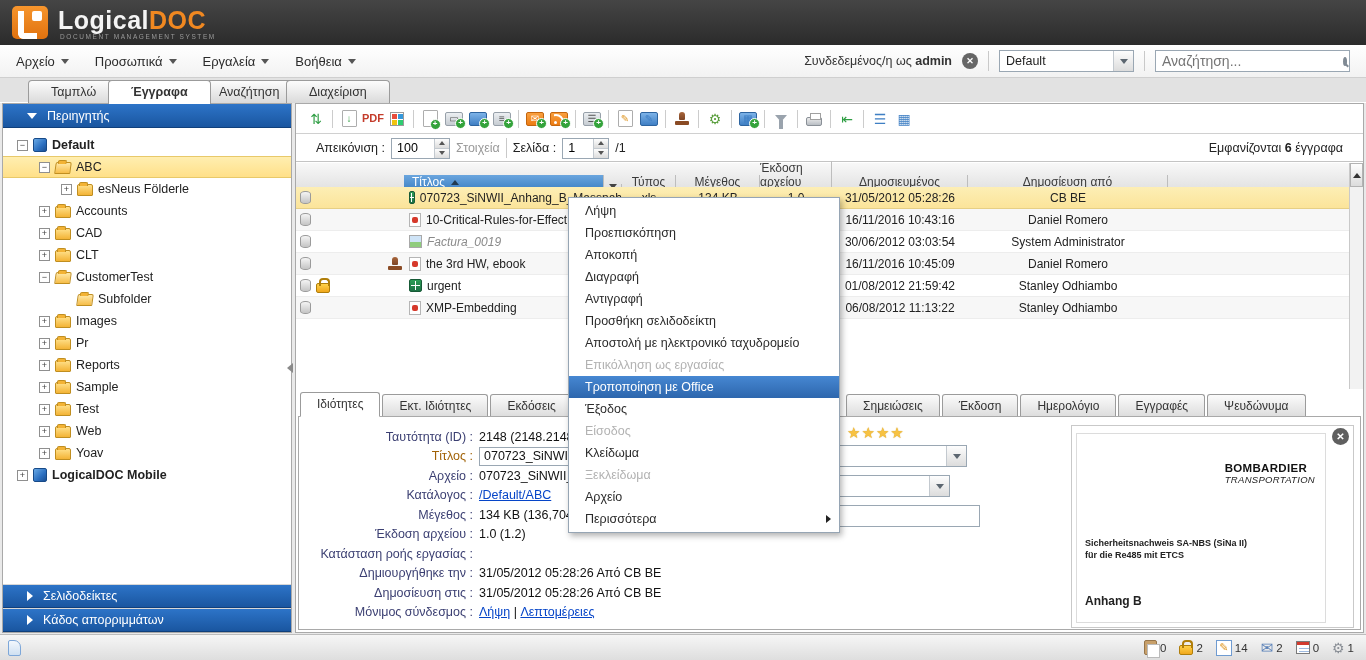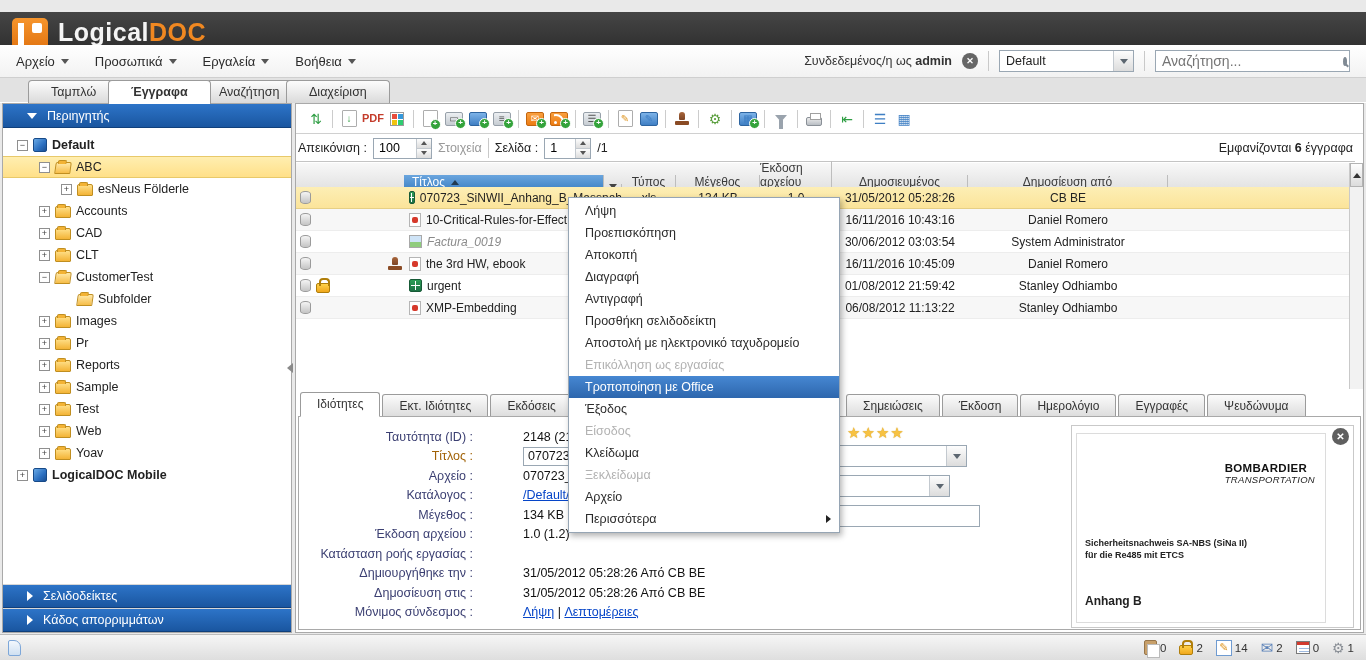--- a/index.html
+++ b/index.html
@@ -1,19 +1,19 @@
 <!DOCTYPE html>
 <html><head>
 <meta charset="utf-8">
 <style>
   * { margin:0; padding:0; box-sizing:border-box; }
   html,body { width:1366px; height:660px; overflow:hidden; font-family:"Liberation Sans",sans-serif; font-size:12px; color:#333; background:#e9e9e9; }
 
   
-  .topbar { position:absolute; left:0; top:12px; width:1366px; height:45px; background:linear-gradient(#454545,#2b2b2b); }
+  .topbar { position:absolute; left:0; top:0; width:1366px; height:45px; background:linear-gradient(#454545,#2b2b2b); }
   .logo-box { position:absolute; left:12px; top:6px; width:36px; height:33px; background:linear-gradient(#f6952d,#e0720f); border-radius:5px; }
   .logo-box::before { content:""; position:absolute; left:6px; top:5px; width:13px; height:22px; border-left:6px solid #fff; border-bottom:6px solid #fff; border-radius:0 0 0 6px; }
   .logo-box::after { content:""; position:absolute; right:6px; top:5px; width:10px; height:10px; background:#fff; border-radius:2px; }
   .logo-text { position:absolute; left:58px; top:6px; font-size:25px; font-weight:bold; color:#f4f4f4; letter-spacing:0.5px; }
   .logo-text .accent { color:#f08821; }
   .logo-tag { position:absolute; left:60px; top:33px; font-size:6.5px; color:#9a9a9a; letter-spacing:1.6px; }
 
   
   .menubar { position:absolute; left:0; top:45px; width:1366px; height:33px; background:linear-gradient(#ffffff,#f2f2f2); border-bottom:1px solid #cfcfcf; display:flex; align-items:center; }
   .menubar-left { display:flex; align-items:center; padding-left:16px; gap:26px; }
@@ -83,21 +83,21 @@
   .i-grid4 { width:14px; height:14px; border:1px solid #9a9a9a; background:
       linear-gradient(#e74c3c,#e74c3c) 1px 1px/5px 5px no-repeat,
       linear-gradient(#3498db,#3498db) 7px 1px/5px 5px no-repeat,
       linear-gradient(#f1c40f,#f1c40f) 1px 7px/5px 5px no-repeat,
       linear-gradient(#2ecc71,#2ecc71) 7px 7px/5px 5px no-repeat, #fff; }
   .i-stamp { width:14px; height:13px; position:relative; }
   .i-stamp::before { content:""; position:absolute; left:4px; top:0; width:6px; height:8px; background:linear-gradient(#a8653a,#7d4526); border-radius:3px 3px 1px 1px; }
   .i-stamp::after { content:""; position:absolute; left:0; bottom:0; width:14px; height:4px; background:#8a4b25; border-radius:1px; }
 
   
-  .pagerow { position:absolute; left:0; top:31px; right:8px; height:27px; border-bottom:1px solid #c4c4c4; display:flex; align-items:center; padding:0 2px; gap:6px; background:#fff; }
+  .pagerow { position:absolute; left:0; top:31px; right:0; height:27px; border-bottom:1px solid #c4c4c4; display:flex; align-items:center; padding:0 20px; gap:6px; background:#fff; }
   .plabel { font-size:12.5px; color:#222; }
   .pgray { color:#999; }
   .numbox { display:flex; height:21px; border:1px solid #9aa7b3; background:#fff; }
   .numbox input { width:42px; border:none; outline:none; padding-left:5px; font-size:12.5px; font-family:"Liberation Sans",sans-serif; }
   .numbox input.narrow { width:30px; }
   .spin { width:15px; border-left:1px solid #c3c9cf; display:flex; flex-direction:column; }
   .spin span { flex:1; display:flex; align-items:center; justify-content:center; background:linear-gradient(#fdfdfd,#dcdcdc); }
   .spin span:first-child { border-bottom:1px solid #c3c9cf; }
   .spin .up::after { content:""; border-left:3px solid transparent; border-right:3px solid transparent; border-bottom:4px solid #555; }
   .spin .dn::after { content:""; border-left:3px solid transparent; border-right:3px solid transparent; border-top:4px solid #555; }
@@ -137,21 +137,21 @@
 
   
   .dtabs { position:absolute; left:4px; top:288px; right:0; height:25px; display:flex; align-items:flex-end; }
   .dtab { height:23px; padding:0 16px; line-height:22px; font-size:12px; color:#333; background:linear-gradient(#fbfbfb,#dcdcdc); border:1px solid #9b9b9b; border-bottom:none; border-radius:3px 3px 0 0; margin-right:2px; white-space:nowrap; }
   .dtab.active { background:#fff; height:25px; z-index:3; border-bottom:1px solid #fff; }
   .dtab-gap { width:148px; }
 
   
   .dpanel { position:absolute; left:2px; top:312px; right:2px; bottom:2px; border:1px solid #a9a9a9; background:#fff; }
   .props { position:absolute; left:6px; top:10px; width:450px; }
-  .prow { display:flex; min-height:19.5px; align-items:center;gap:44px; }
+  .prow { display:flex; min-height:19.5px; align-items:center; }
   .plab { width:168px; text-align:right; color:#3b3f72; font-size:12.5px; flex:none; }
   .plab.bold { color:#a16207; font-weight:normal; }
   .pval { padding-left:6px; font-size:12.5px; color:#111; white-space:nowrap; }
   .pval a, a.plink { color:#0645c8; text-decoration:underline; }
   .pinput { margin-left:6px; width:158px; height:19px; border:1px solid #9aa7b3; font-size:12.5px; padding-left:4px; font-family:"Liberation Sans",sans-serif; color:#111; }
   .extras { position:absolute; left:455px; top:0; width:280px; }
   .stars { position:absolute; left:93px; top:7px; display:flex; gap:1px; }
   .star::before { content:"★"; color:#f7c243; font-size:15px; text-shadow:0 0 1px #c08c10; }
   .ex-select { position:absolute; left:0; top:28px; width:213px; }
   .ex-combo { position:absolute; left:0; top:58px; width:196px; }

